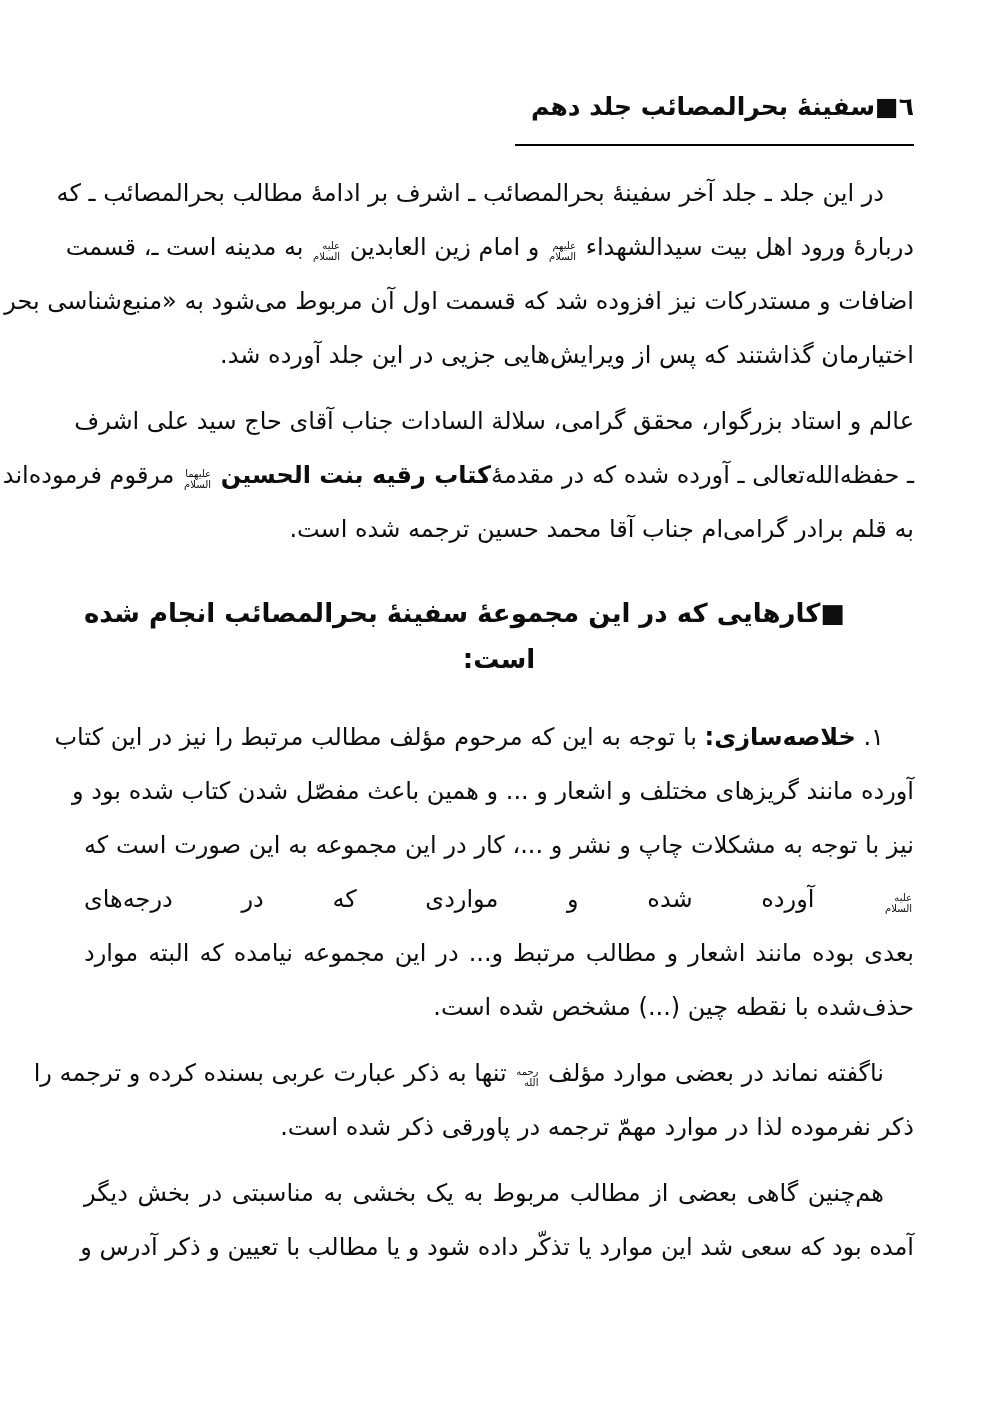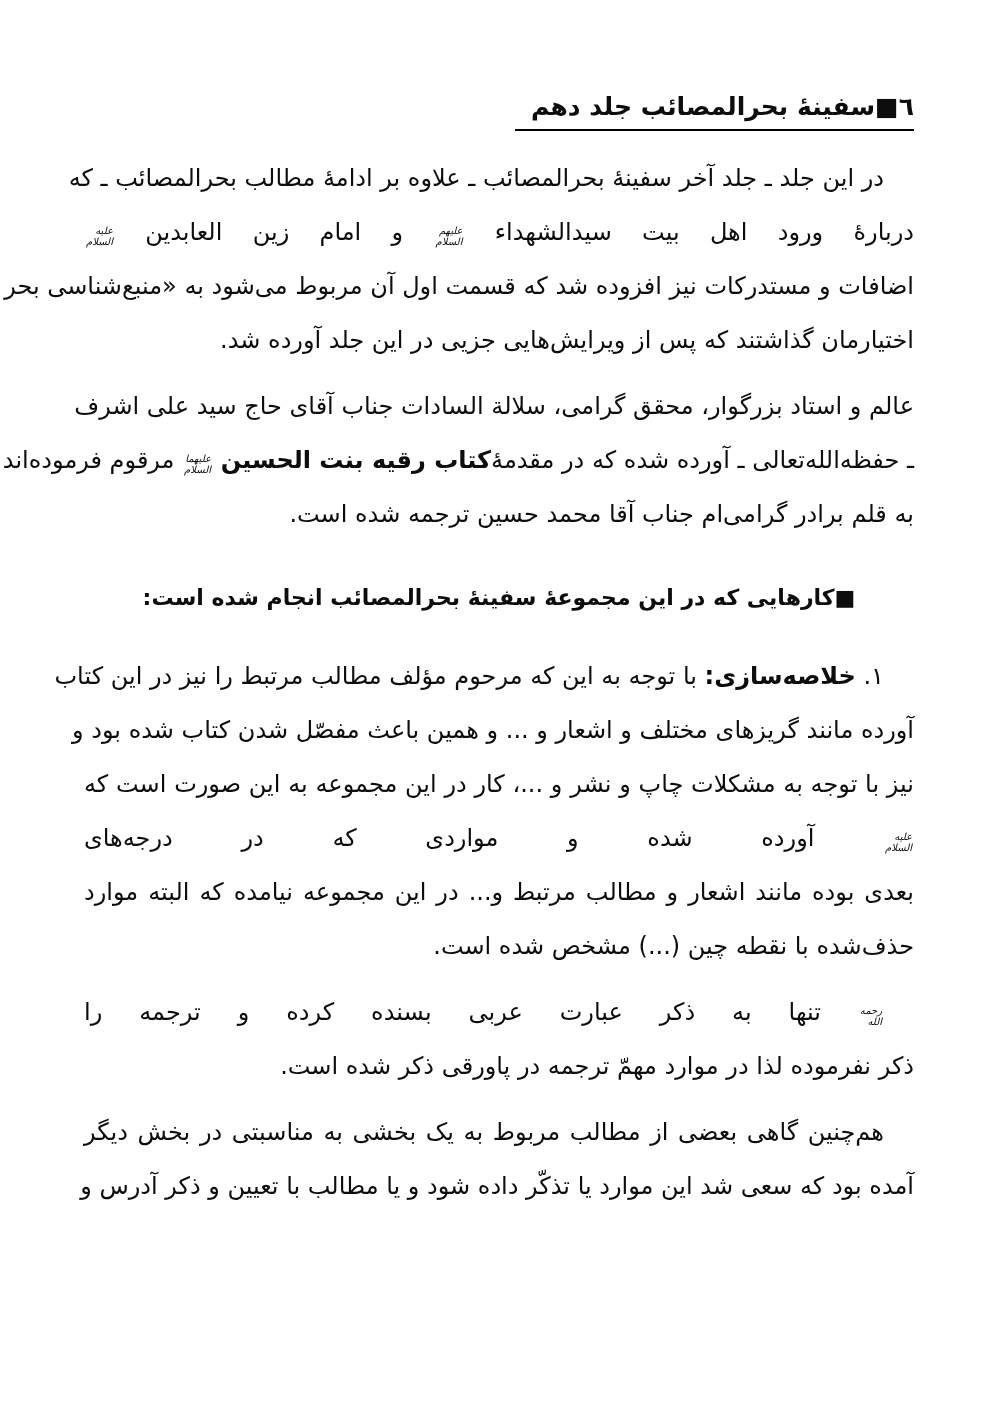--- a/index.html
+++ b/index.html
@@ -19,21 +19,21 @@
     padding: 92px 86px 0 84px;
   }
   
   .header {
     margin-bottom: 20px;
   }
   .header-title {
     display: inline-block;
     font-size: 25px;
     font-weight: bold;
-    padding-bottom: 8px;
+    padding-bottom: 23px;
     padding-left: 16px;
     border-bottom: 2px solid #000;
     letter-spacing: 0;
   }
   
   .para { margin: 0 0 12px 0; }
   .line {
     height: 54px;
     line-height: 54px;
     font-size: 24px;
@@ -49,67 +49,66 @@
   .b { font-weight: bold; }
   
   .hon {
     display: inline-block;
     font-size: 10px;
     line-height: 1.08;
     text-align: center;
     vertical-align: -5px;
     margin: 0 2px;
     font-weight: normal;
-    font-style: italic;
   }
   .hon div { line-height: 1.08; }
   
   .heading {
     margin: 34px 0 28px 0;
   }
   .hline {
-    font-size: 22px;
+    font-size: 26px;
     font-weight: bold;
     line-height: 46px;
-    text-align: right;
+    text-align: left;
     text-align-last: center;
   }
 </style>
 </head>
 <body>
 
 <div class="page">
   <div class="header">
     <span class="header-title">٦■سفینۀ بحرالمصائب جلد دهم</span>
   </div>
   <div>
       <div class="para">
-        <div class="line indent"><span>در این جلد ـ جلد آخر سفینۀ بحرالمصائب ـ علاوه بر ادامۀ مطالب بحرالمصائب ـ که</span></div>
-        <div class="line"><span>دربارۀ ورود اهل بیت سیدالشهداء</span> <span class="hon"><div>علیهم</div><div>السلام</div></span> <span>و امام زین العابدین</span> <span class="hon"><div>علیه</div><div>السلام</div></span> </div>
+        <div class="line indent"><span>در این جلد ـ جلد آخر سفینۀ بحرالمصائب ـ اشرف بر ادامۀ مطالب بحرالمصائب ـ که</span></div>
+        <div class="line"><span>دربارۀ ورود اهل بیت سیدالشهداء</span> <span class="hon"><div>علیهم</div><div>السلام</div></span> <span>و امام زین العابدین</span> <span class="hon"><div>علیه</div><div>السلام</div></span> <span>به مدینه است ـ، قسمت</span></div>
         <div class="line"><span>اضافات و مستدرکات نیز افزوده شد که قسمت اول آن مربوط می‌شود به «منبع‌شناسی بحر</span></div>
         <div class="line end"><span>اختیارمان گذاشتند که پس از ویرایش‌هایی جزیی در این جلد آورده شد.</span></div>
       </div>
       <div class="para">
         <div class="line"><span>عالم و استاد بزرگوار، محقق گرامی، سلالة السادات جناب آقای حاج سید علی اشرف</span></div>
         <div class="line"><span>ـ حفظه‌الله‌تعالی ـ آورده شده که در مقدمۀ</span><span class="b">کتاب رقیه بنت الحسین</span> <span class="hon"><div>علیهما</div><div>السلام</div></span> <span>مرقوم فرموده‌اند و</span></div>
         <div class="line end"><span>به قلم برادر گرامی‌ام جناب آقا محمد حسین ترجمه شده است.</span></div>
       </div>
       <div class="heading">
         <div class="hline"><span>■کارهایی که در این مجموعۀ سفینۀ بحرالمصائب انجام شده است:</span></div>
       </div>
       <div class="para">
         <div class="line indent"><span>۱. </span><span class="b">خلاصه‌سازی:</span><span> با توجه به این که مرحوم مؤلف مطالب مرتبط را نیز در این کتاب</span></div>
         <div class="line"><span>آورده مانند گریزهای مختلف و اشعار و ... و همین باعث مفصّل شدن کتاب شده بود و</span></div>
         <div class="line"><span>نیز با توجه به مشکلات چاپ و نشر و ...، کار در این مجموعه به این صورت است که</span></div>
         <div class="line"> <span class="hon"><div>علیه</div><div>السلام</div></span> <span>آورده شده و مواردی که در درجه‌های</span></div>
         <div class="line"><span>بعدی بوده مانند اشعار و مطالب مرتبط و... در این مجموعه نیامده که البته موارد</span></div>
         <div class="line end"><span>حذف‌شده با نقطه چین (...) مشخص شده است.</span></div>
       </div>
       <div class="para">
-        <div class="line indent"> <span class="hon"><div>رحمه</div><div>الله</div></span> <span>تنها به ذکر عبارت عربی بسنده کرده و ترجمه را</span></div>
+        <div class="line indent"><span>ناگفته نماند در بعضی موارد مؤلف</span> <span class="hon"><div>رحمه</div><div>الله</div></span> <span>تنها به ذکر عبارت عربی بسنده کرده و ترجمه را</span></div>
         <div class="line end"><span>ذکر نفرموده لذا در موارد مهمّ ترجمه در پاورقی ذکر شده است.</span></div>
       </div>
       <div class="para">
         <div class="line indent"><span>هم‌چنین گاهی بعضی از مطالب مربوط به یک بخشی به مناسبتی در بخش دیگر</span></div>
         <div class="line"><span>آمده بود که سعی شد این موارد یا تذکّر داده شود و یا مطالب با تعیین و ذکر آدرس و</span></div>
       </div>
     </div>
 </div>
 
 </body></html>

